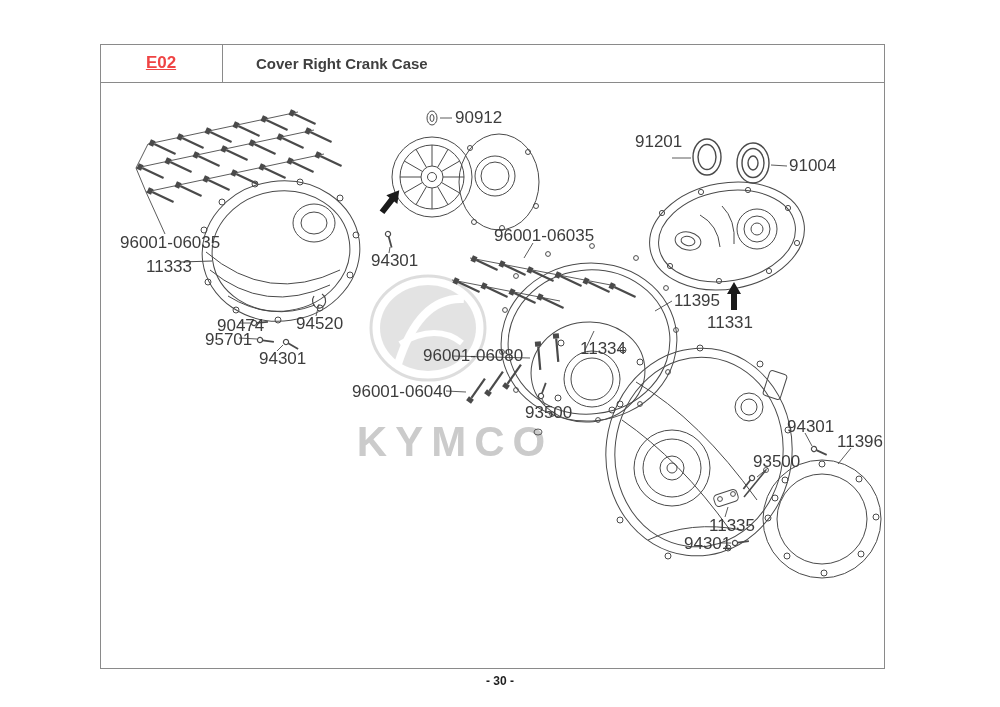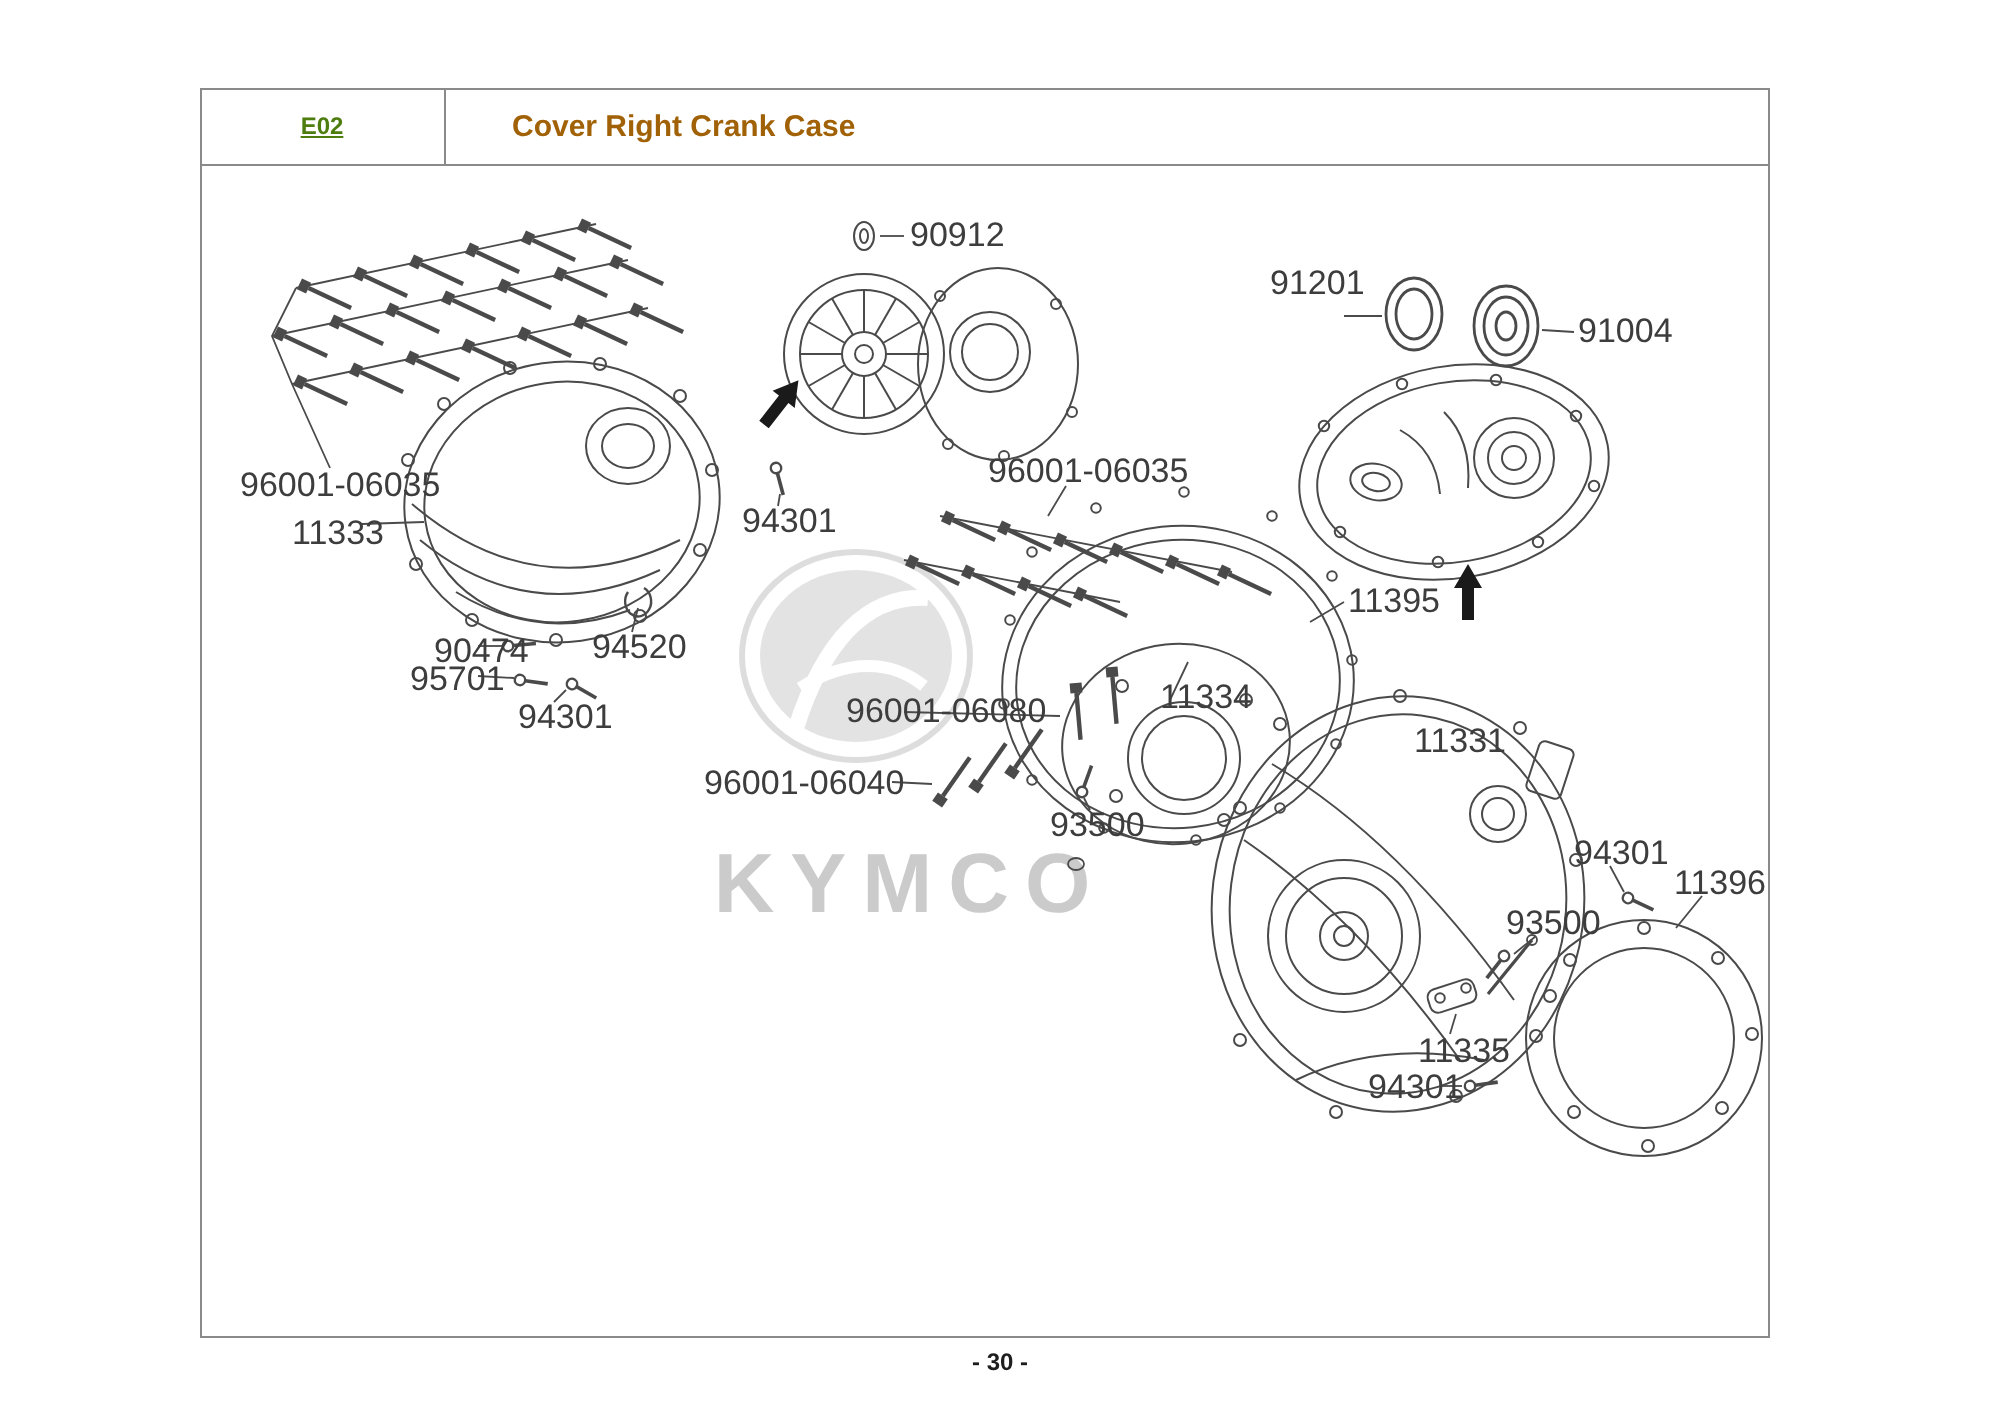--- a/index.html
+++ b/index.html
@@ -6,23 +6,23 @@
   .page{position:relative;width:1000px;height:707px;background:#ffffff;
         font-family:"Liberation Sans",sans-serif;overflow:hidden;}
   .frame{position:absolute;left:100px;top:44px;width:783px;height:623px;
          border:1px solid #8a8a8a;background:#ffffff;}
   .header-divider{position:absolute;left:100px;top:82px;width:785px;height:0;
                   border-top:1px solid #8a8a8a;}
   .code-divider{position:absolute;left:222px;top:44px;height:38px;width:0;
                 border-left:1px solid #8a8a8a;}
   .header-code{position:absolute;left:100px;top:44px;width:122px;height:38px;
                display:flex;align-items:center;justify-content:center;
-               font-weight:bold;font-size:12px;color:#4d7c0f;text-decoration:underline;}
+               font-weight:bold;font-size:17px;color:#ef4444;text-decoration:underline;}
   .header-title{position:absolute;left:256px;top:44px;height:38px;
-                display:flex;align-items:center;font-weight:bold;font-size:15px;color:#a16207;}
+                display:flex;align-items:center;font-weight:bold;font-size:15px;color:#404040;}
   .lbl{position:absolute;font-size:17px;font-weight:normal;color:#3d3d3d;
        white-space:nowrap;line-height:12px;}
   .footer{position:absolute;left:0;top:674px;width:1000px;text-align:center;
           font-size:12px;font-weight:bold;color:#1e1e1e;}
   svg.art{position:absolute;left:0;top:0;}
 </style>
 </head>
 <body>
 
 <div class="page">
@@ -320,21 +320,21 @@
 
   <div class="lbl" style="left:455px;top:112px;">90912</div>
   <div class="lbl" style="left:635px;top:136px;">91201</div>
   <div class="lbl" style="left:789px;top:160px;">91004</div>
   <div class="lbl" style="left:120px;top:237px;">96001-06035</div>
   <div class="lbl" style="left:146px;top:261px;">11333</div>
   <div class="lbl" style="left:371px;top:255px;">94301</div>
   <div class="lbl" style="left:494px;top:230px;">96001-06035</div>
   <div class="lbl" style="left:674px;top:295px;">11395</div>
   <div class="lbl" style="left:580px;top:320px;margin-top:23px;">11334</div>
-  <div class="lbl" style="left:707px;top:317px;margin-top:48px;">11331</div>
+  <div class="lbl" style="left:707px;top:317px;">11331</div>
   <div class="lbl" style="left:217px;top:320px;">90474</div>
   <div class="lbl" style="left:205px;top:334px;">95701</div>
   <div class="lbl" style="left:296px;top:318px;">94520</div>
   <div class="lbl" style="left:259px;top:353px;">94301</div>
   <div class="lbl" style="left:375px;top:350px;margin-left:48px;">96001-06080</div>
   <div class="lbl" style="left:352px;top:386px;">96001-06040</div>
   <div class="lbl" style="left:525px;top:407px;">93500</div>
   <div class="lbl" style="left:787px;top:421px;">94301</div>
   <div class="lbl" style="left:837px;top:436px;">11396</div>
   <div class="lbl" style="left:753px;top:456px;">93500</div>

